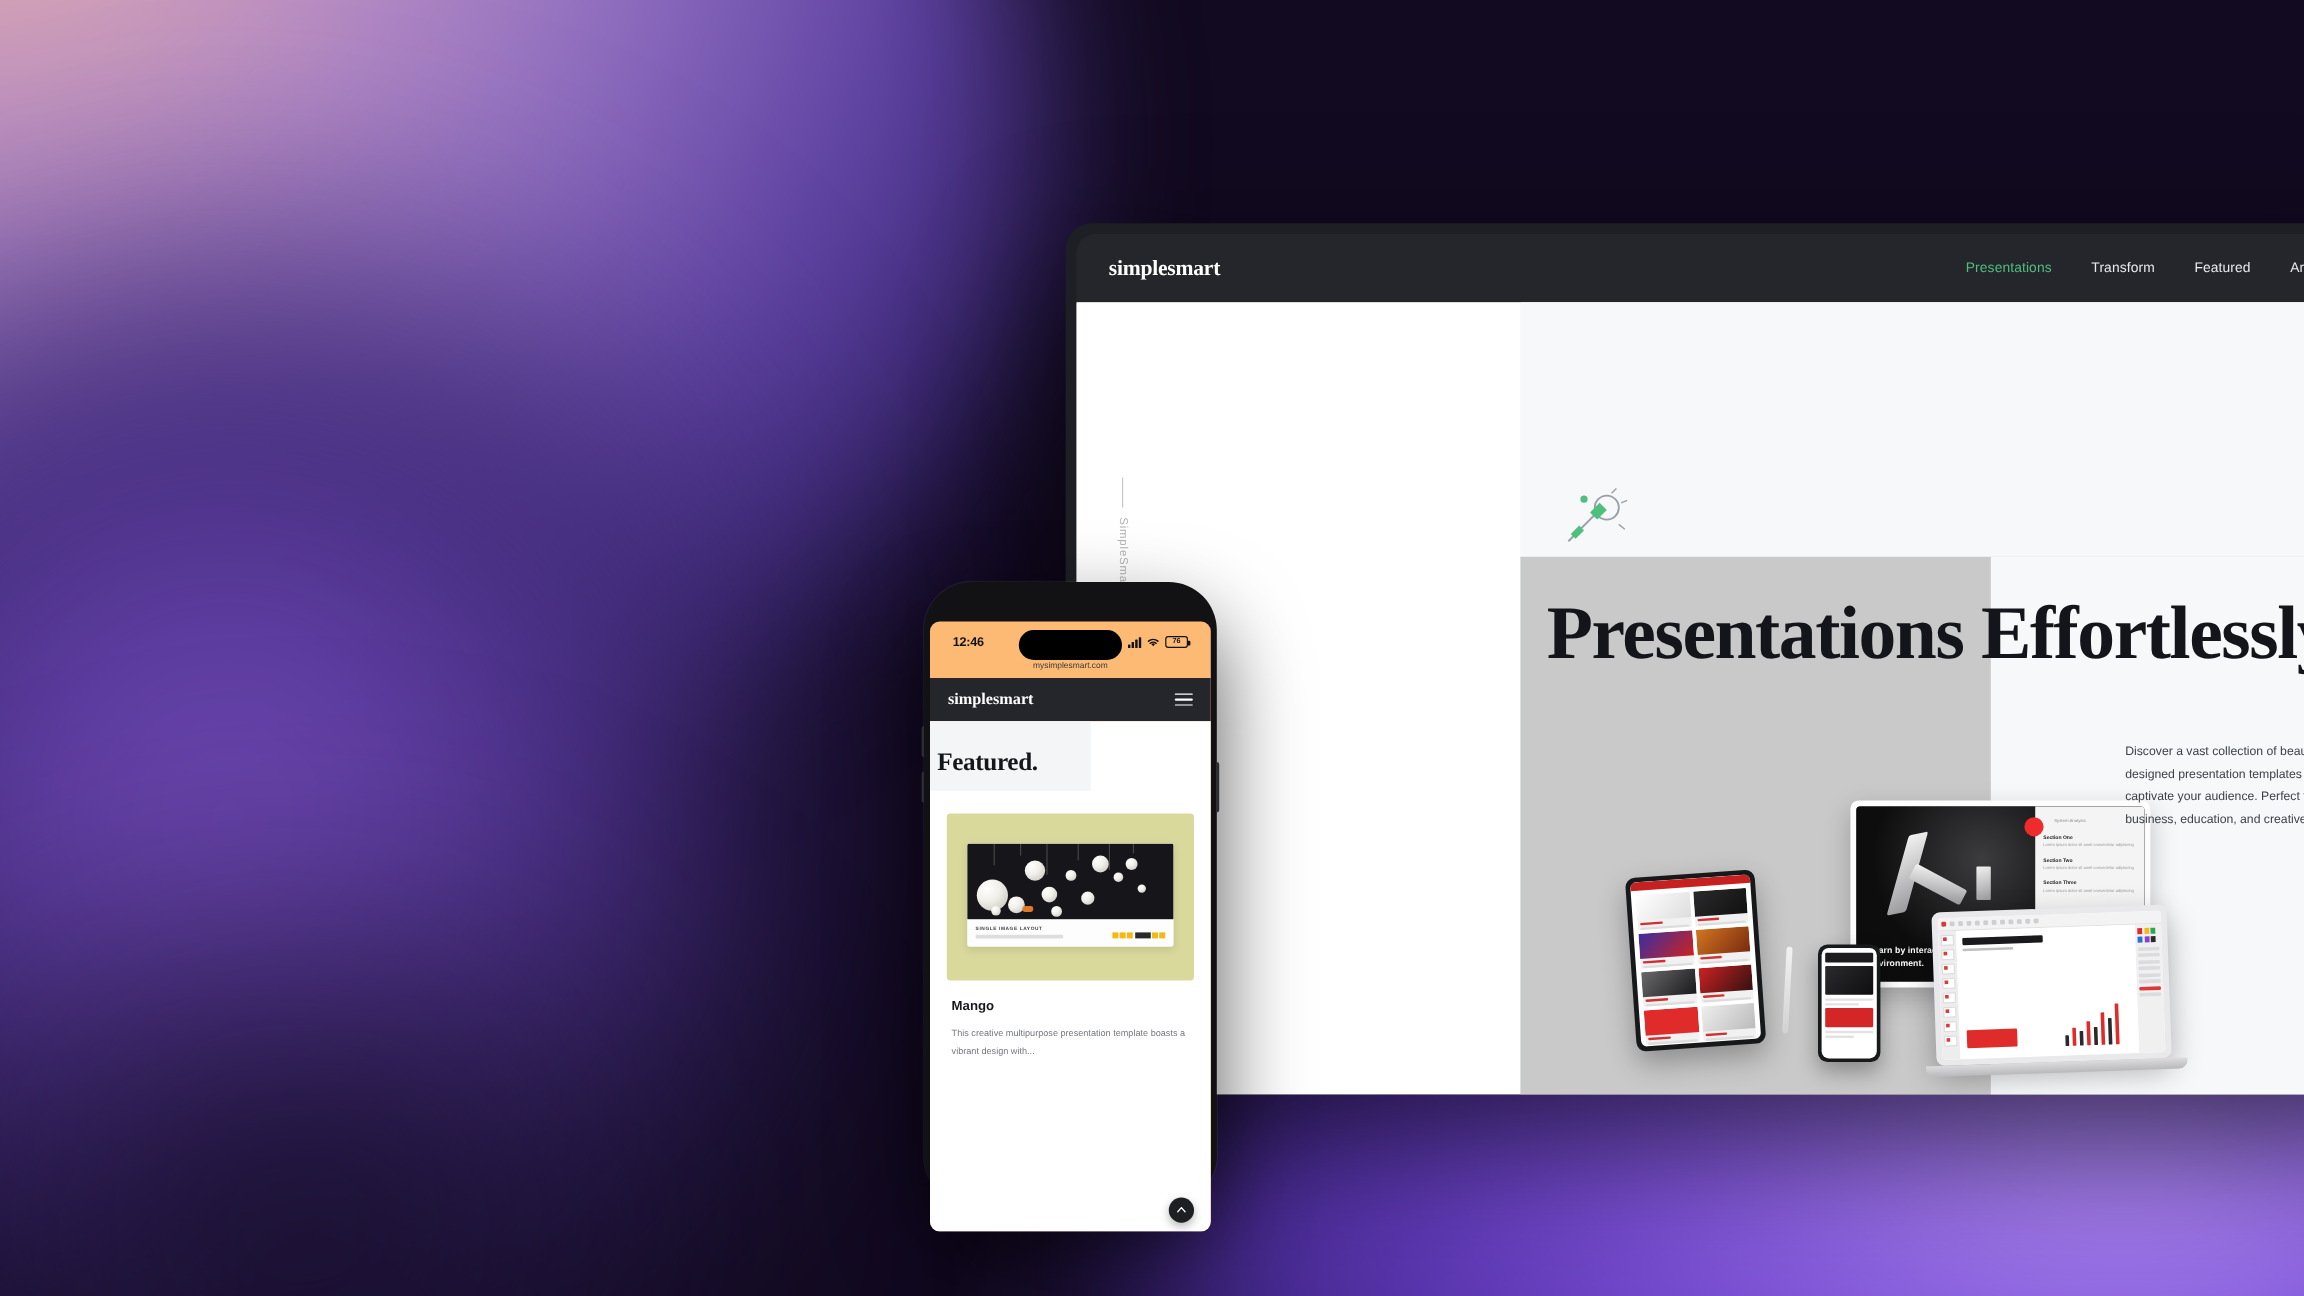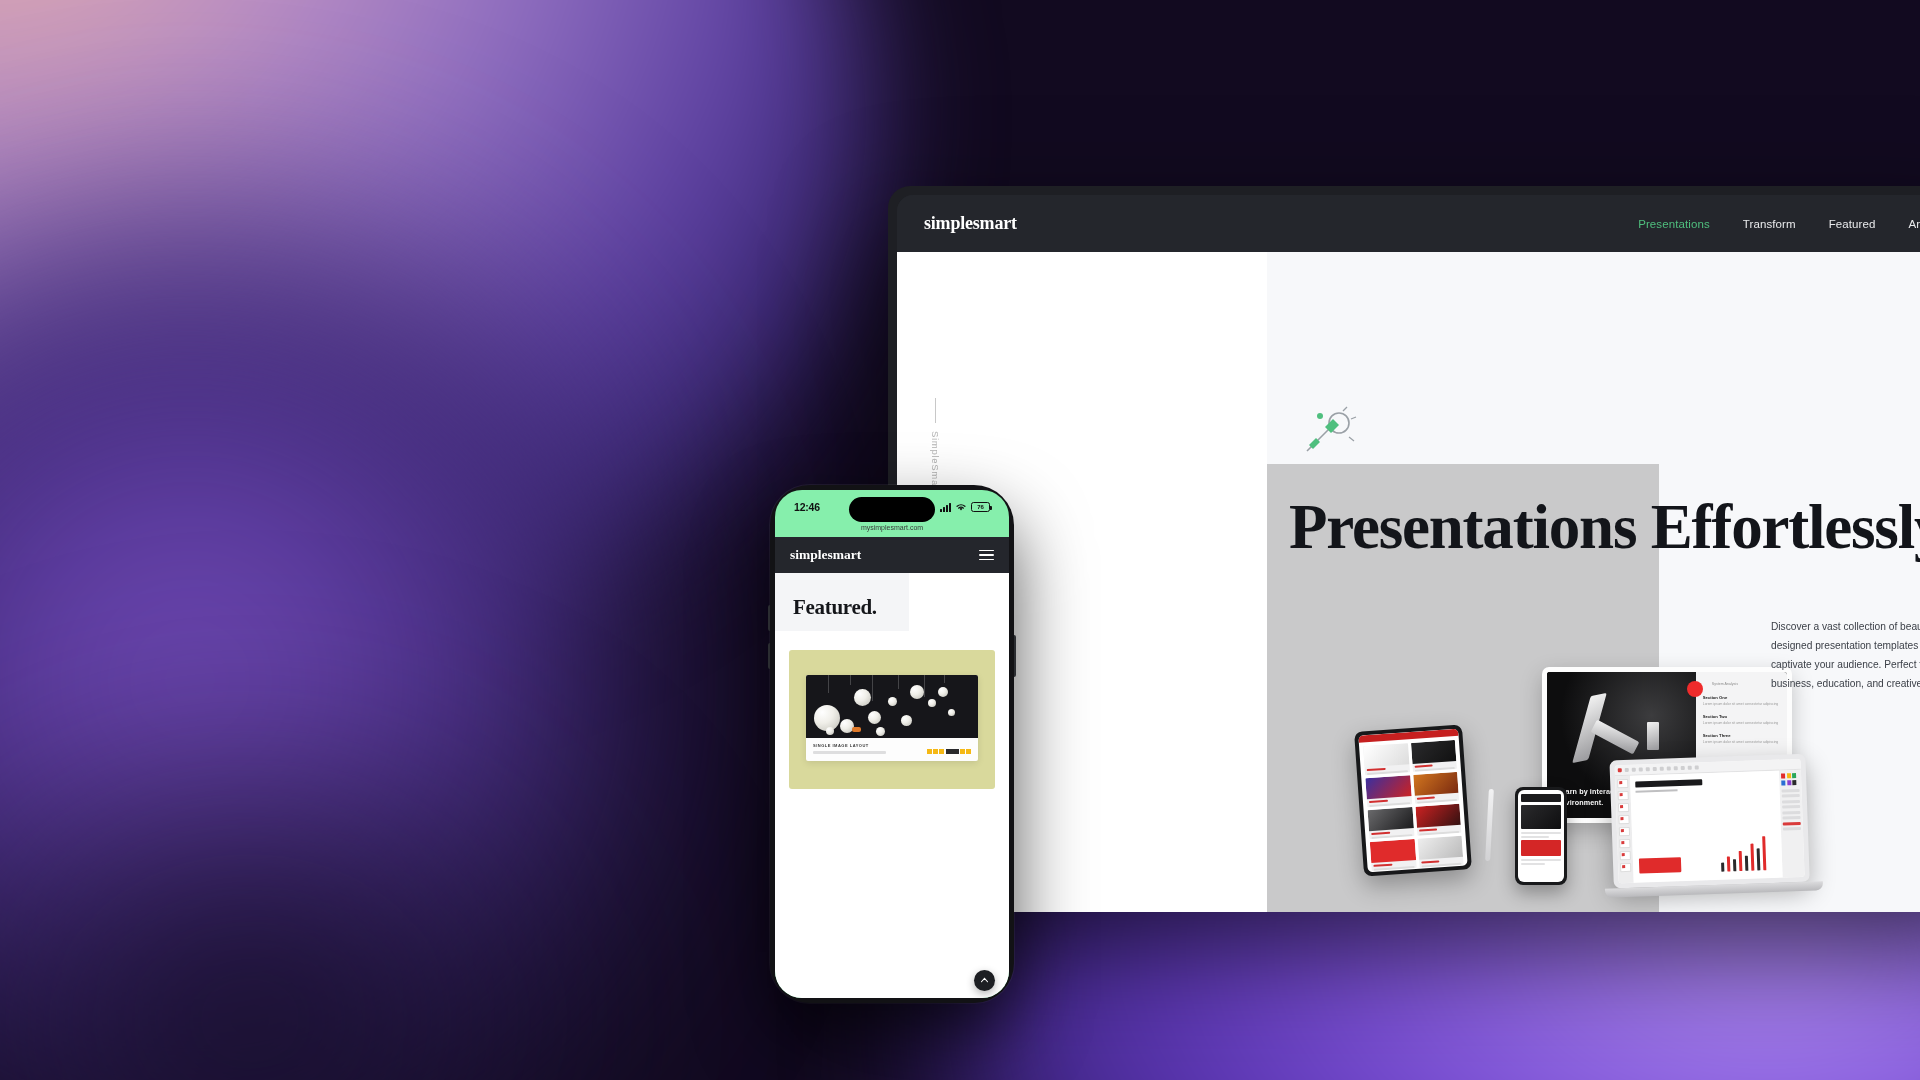--- a/index.html
+++ b/index.html
@@ -191,21 +191,21 @@
   #laptop-base { width:218px; height:9px; background:linear-gradient(180deg,#dcdcde,#b9b9bc); border-radius:0 0 7px 7px; }
 
   
   #phone {
     position:absolute; left:770px; top:485px; width:244px; height:518px;
     background:#121215; border-radius:40px; padding:5px;
     box-shadow:0 34px 72px rgba(0,0,0,.66), 0 0 0 1px rgba(255,255,255,.07);
     z-index:20;
   }
   #phone-screen {
-    width:100%; height:100%; background:#86efac; border-radius:27px; overflow:hidden; position:relative;
+    width:100%; height:100%; background:#fdba74; border-radius:8px; overflow:hidden; position:relative;margin-top:28px;
   }
   #status-bar {
     height:34px; display:flex; align-items:center; justify-content:space-between;
     padding:0 19px; font-size:10.5px; font-weight:700; color:#111; position:relative;
   }
   #clock { letter-spacing:-.2px; z-index:3; }
   #status-right { display:flex; align-items:center; gap:4px; z-index:3; }
   #signal { display:flex; align-items:flex-end; gap:1px; height:9px; }
   #signal i { width:2px; background:#111; border-radius:.5px; display:block; }
   #battery {
@@ -225,21 +225,21 @@
     justify-content:space-between; padding:0 15px;
   }
   #phone-brand { font-family:"Liberation Serif", serif; font-weight:700; font-size:13.5px; color:#fff; }
   #hamburger { display:flex; flex-direction:column; gap:3px; cursor:pointer; }
   #hamburger i { width:15px; height:1.6px; background:#fff; display:block; border-radius:1px; }
 
   #phone-body { position:relative; height:calc(100% - 70px); background:#fff; overflow:hidden; }
   #featured-bg { position:absolute; left:0; top:0; width:134px; height:58px; background:#f4f5f7; }
   #featured-title {
     position:relative; font-family:"Liberation Serif", serif; font-weight:700;
-    font-size:21px; color:#14161a; padding:22px 0 0 18px; letter-spacing:-.3px;
+    font-size:21px; color:#14161a; padding:22px 0 0 6px; letter-spacing:-.3px;
   }
   #featured-copy {
     position:relative; font-size:7.6px; line-height:2.05; color:#6e7278;
     padding:22px 26px 0 18px;
   }
 
   #card {
     margin:30px 14px 0; background:#d9d99c; border-radius:3px;
     padding:25px 17px 28px;
   }
@@ -570,20 +570,24 @@
                 <span class="pg"></span>
                 <span class="pg"></span>
               <span class="pg dark"></span>
                 <span class="pg"></span>
                 <span class="pg"></span>
             </div>
           </div>
         </div>
       </div>
 
+      <div id="card-footer">
+        <div id="card-title">Mango</div>
+        <div id="card-desc">This creative multipurpose presentation template boasts a vibrant design with...</div>
+      </div>
 
       <div id="scroll-top">
         <svg viewBox="0 0 10 10">
           <path d="M5 2.6 L8.4 6.4 M5 2.6 L1.6 6.4" stroke="#fff" stroke-width="1.2" fill="none" stroke-linecap="round" stroke-linejoin="round"></path>
         </svg>
       </div>
 
     </div>
   </div>
 </div>

